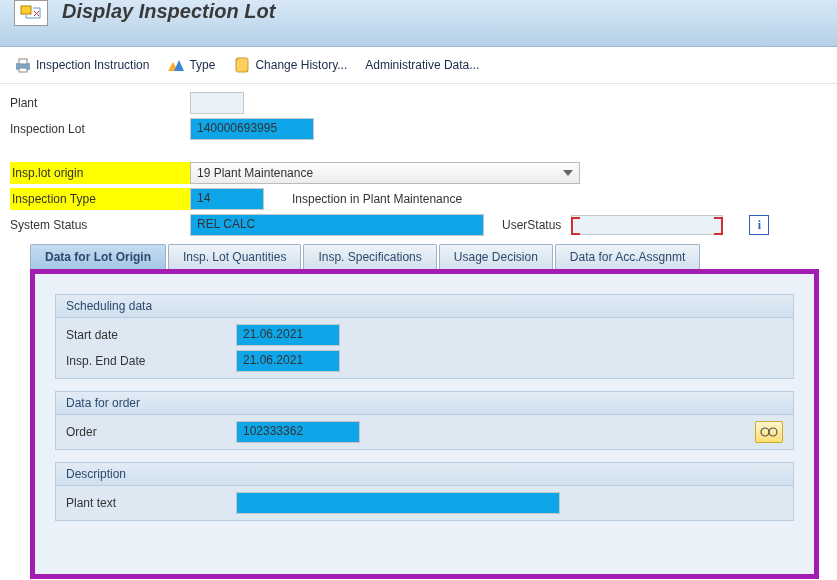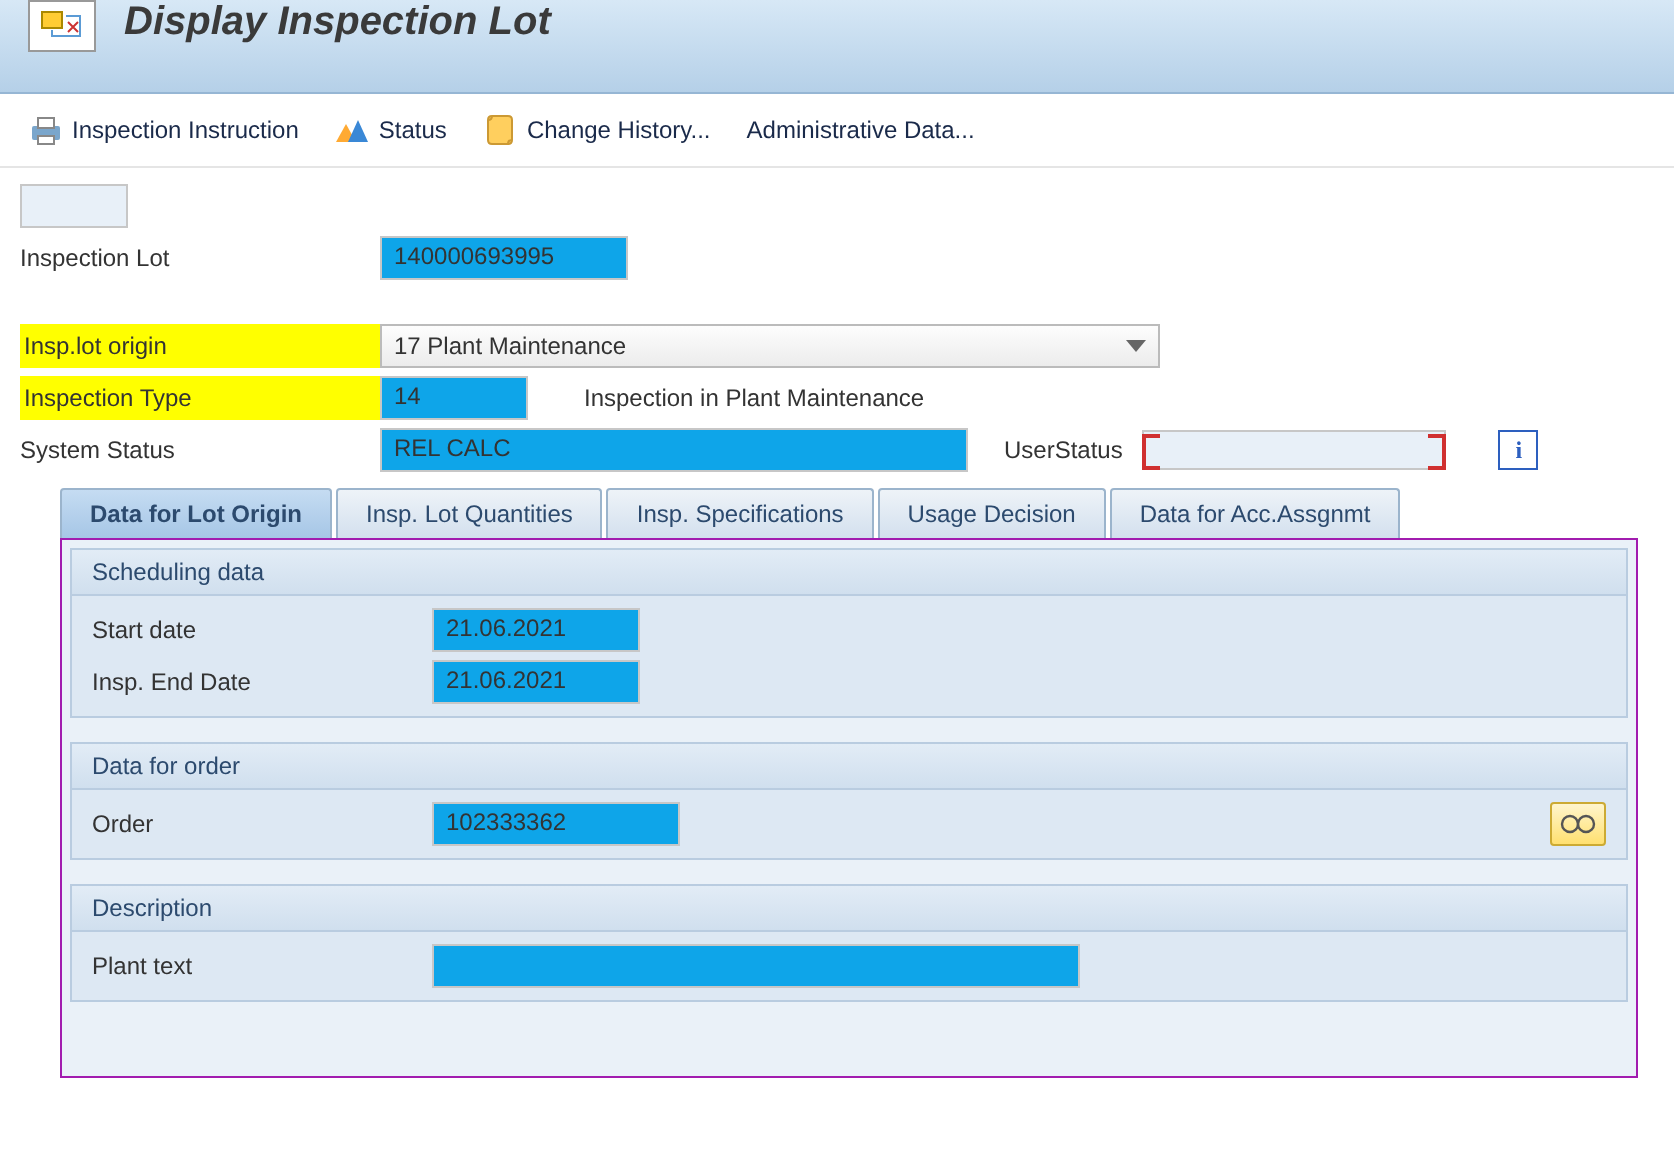--- a/index.html
+++ b/index.html
@@ -22,21 +22,21 @@
 .insp-type-val{width:60px;text-align:left}
 .sys-status-val{width:280px;background:#e8f0f8}
 .user-status-box{width:150px;height:18px;background:#e8f0f8;border:1px solid #c7c7c7;position:relative;margin-left:10px}
 .us-br{position:absolute;width:7px;height:14px}
 .us-br.l{left:-1px;top:1px;border-left:2px solid #d03030;border-top:2px solid #d03030;border-bottom:2px solid #d03030}
 .us-br.r{right:-1px;top:1px;border-right:2px solid #d03030;border-top:2px solid #d03030;border-bottom:2px solid #d03030}
 .info-icn{width:18px;height:18px;margin-left:26px;border:1px solid #2d5fbf;display:flex;align-items:center;justify-content:center;color:#2d5fbf;font-weight:bold;font-family:serif}
 .tabs{display:flex;margin-top:6px;padding-left:20px}
 .tab{padding:5px 14px;background:linear-gradient(#eef3f8,#d3e0ee);border:1px solid #9bb4cc;border-bottom:none;margin-right:2px;font-size:12px;color:#2c4a6e;cursor:pointer;border-radius:2px 2px 0 0}
 .tab.active{background:linear-gradient(#c5dcf2,#a6c6e6);font-weight:bold}
-.panel{border:1px solid #a21caf;background:#eaf1f8;padding:4px;min-height:260px;margin-left:20px;margin-right:8px}
+.panel{border:5px solid #a21caf;background:#eaf1f8;padding:20px;min-height:260px;margin-left:20px;margin-right:8px}
 .group{border:1px solid #b9cce0;background:#dde8f3;margin-bottom:12px}
 .group-h{background:linear-gradient(#e2ecf6,#d0dfee);padding:4px 10px;font-size:12px;color:#2c4a6e;border-bottom:1px solid #b9cce0}
 .group-body{padding:4px 0}
 .group .fld{padding-left:10px}
 .group .lbl{width:170px}
 .ro{width:90px;background:#e8f0f8}
 .order-row{display:flex;align-items:center;justify-content:space-between;padding-right:10px}
 .chain-btn{width:26px;height:20px;background:linear-gradient(#fff5cc,#ffe070);border:1px solid #ccaa33;border-radius:2px;display:flex;align-items:center;justify-content:center;cursor:pointer}
 .short-text-val{width:310px;background:#e8f0f8}
 </style>
@@ -68,51 +68,52 @@
         </span>
       <span>Inspection Instruction</span>
     </div>
     <div class="tbtn">
       <span class="icn">
           <svg width="18" height="16">
             <path d="M1 14 L6 5 L11 14 Z" fill="#ffaa33"></path>
             <path d="M7 14 L12 3 L17 14 Z" fill="#3a88d6"></path>
           </svg>
         </span>
-      <span>Status</span>
+      <span>Type</span>
     </div>
     <div class="tbtn">
       <span class="icn">
           <svg width="18" height="16">
             <path d="M3 3 Q3 1 5 1 L13 1 Q15 1 15 3 L15 13 Q15 15 13 15 L5 15 Q3 15 3 13 Z" fill="#ffcf5e" stroke="#cc9933"></path>
             <path d="M3 3 Q5 3 5 1 M15 13 Q13 13 13 15" stroke="#cc9933" fill="none"></path>
           </svg>
         </span>
       <span>Change History...</span>
     </div>
     <div class="tbtn">
       <span>Administrative Data...</span>
     </div>
   </div>
 
   <div class="content">
     <div class="fld">
+      <span class="lbl">Plant</span>
       <span class="val" style="width:40px;background:#e8f0f8"></span>
     </div>
     <div class="fld">
       <span class="lbl">Inspection Lot</span>
       <span class="val insp-lot-val">140000693995</span>
     </div>
 
     <div style="height:18px"></div>
 
     <div class="fld">
       <span class="lbl hl" style="width:176px;padding:4px 2px">Insp.lot origin</span>
       <div class="origin-dd">
-        <span>17 Plant Maintenance</span>
+        <span>19 Plant Maintenance</span>
         <span class="chev"></span>
       </div>
     </div>
     <div class="fld">
       <span class="lbl hl" style="width:176px;padding:4px 2px">Inspection Type</span>
       <span class="val insp-type-val hl">14</span>
       <span style="margin-left:28px">Inspection in Plant Maintenance</span>
     </div>
     <div class="fld">
       <span class="lbl">System Status</span>

